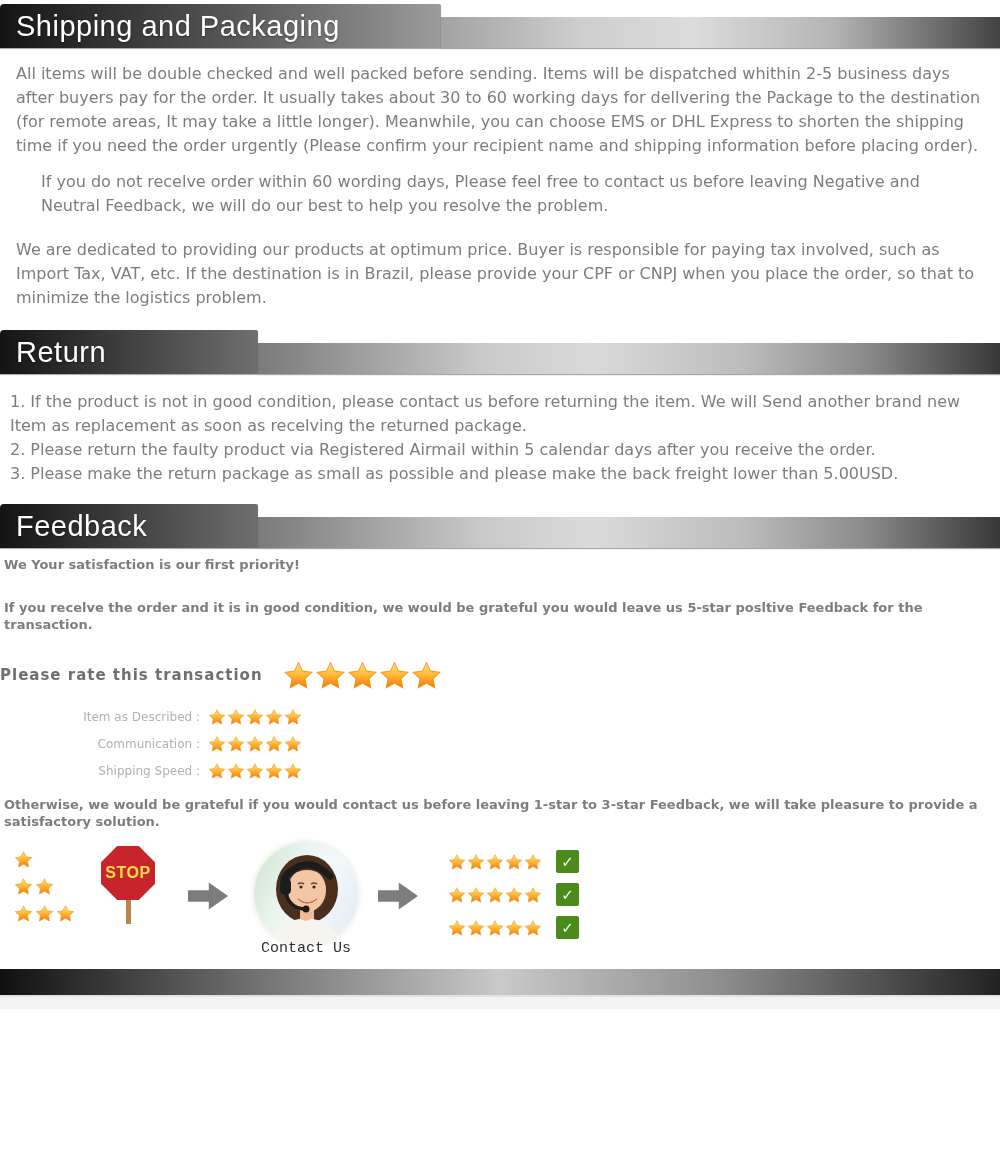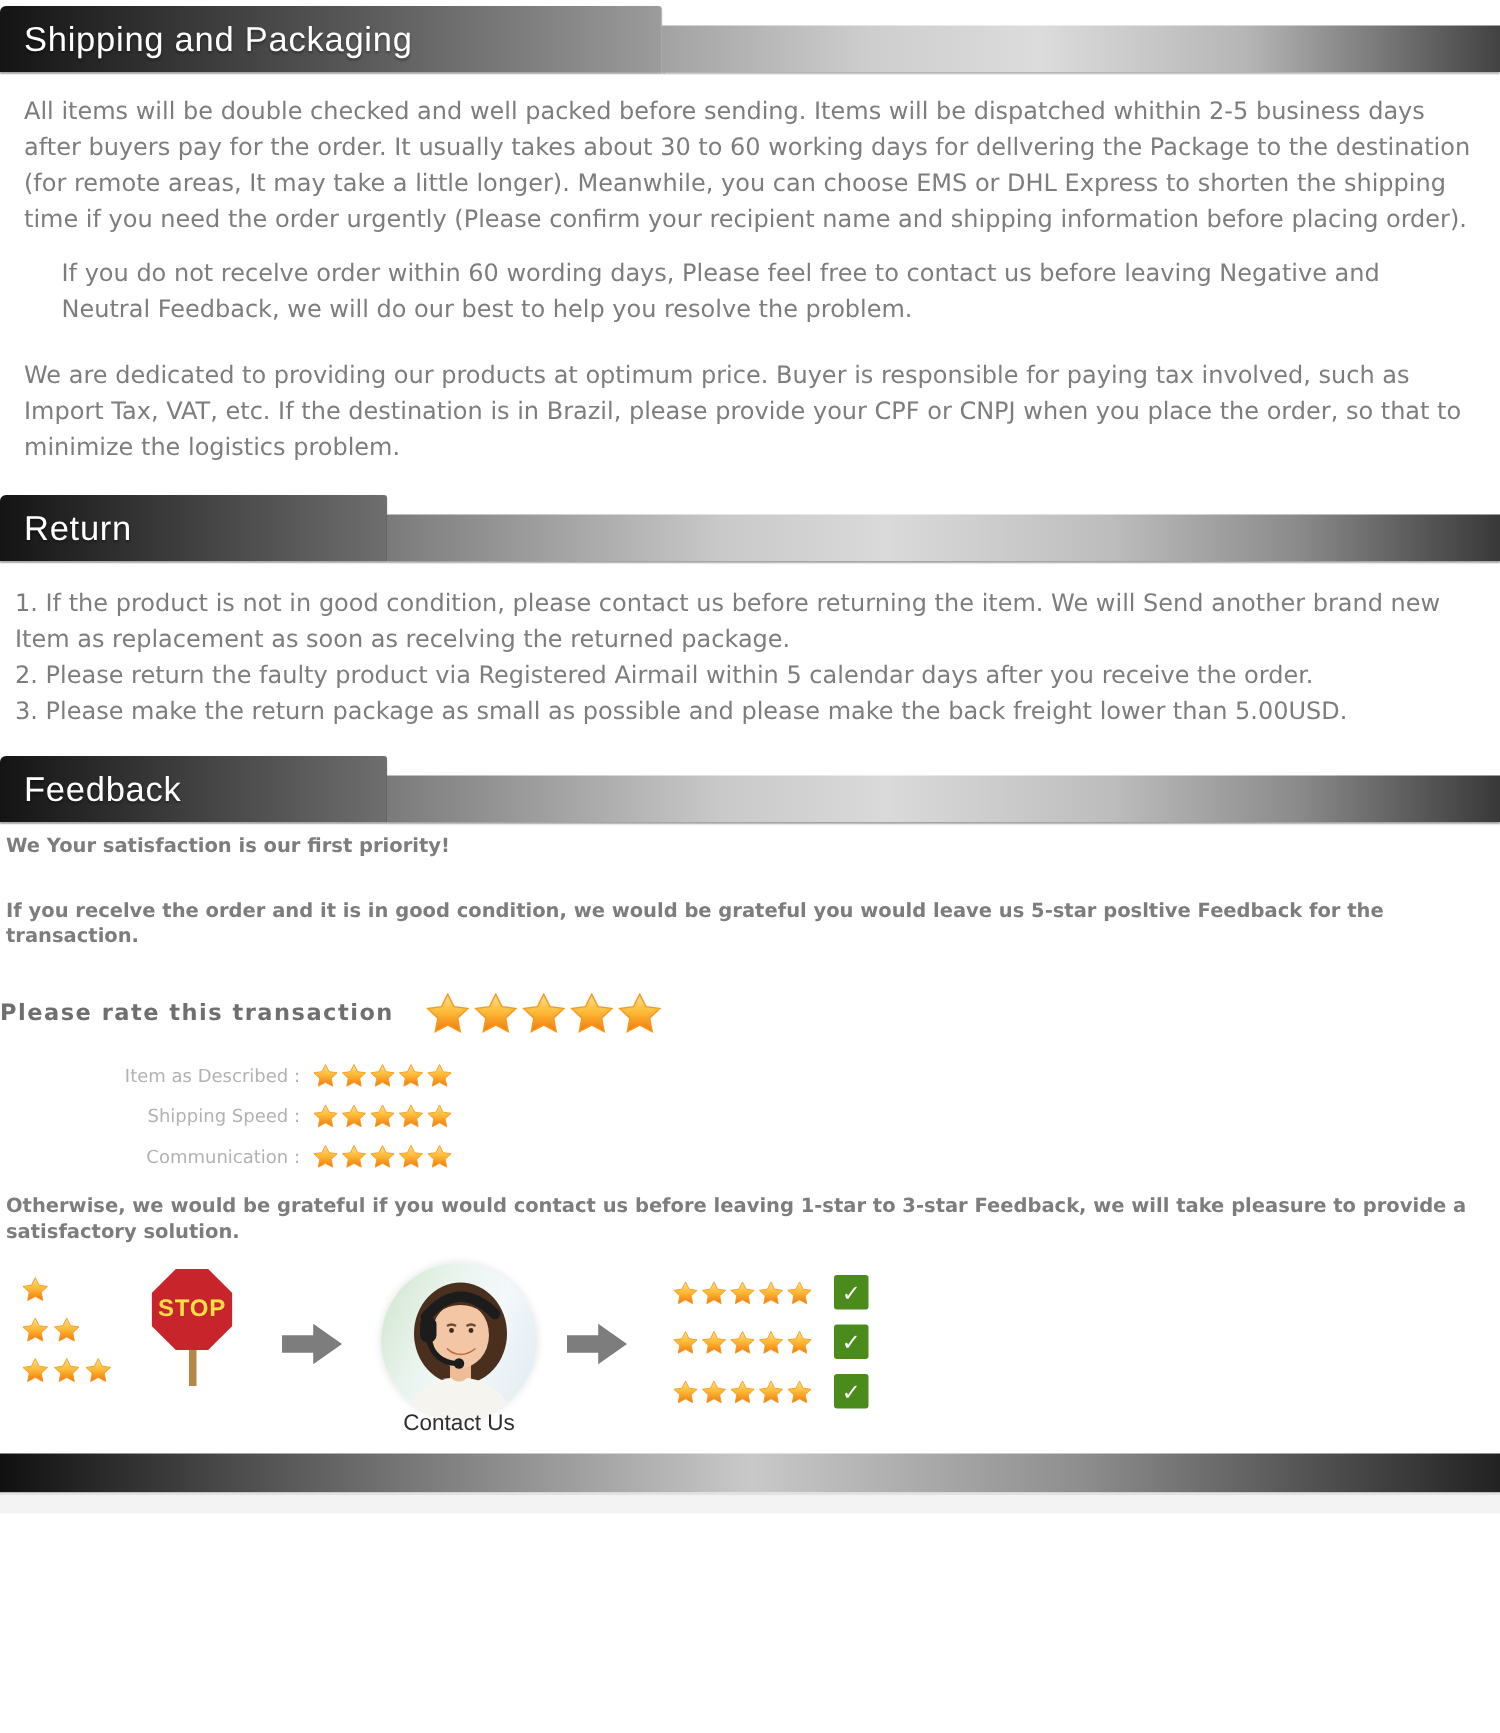--- a/index.html
+++ b/index.html
@@ -23,21 +23,21 @@
     background:linear-gradient(90deg,#141414 0%,#5a5a5a 55%,#9c9c9c 100%);
   }
   .bar-strip{
     position:absolute;left:258px;right:0;top:13px;bottom:0;
     background:linear-gradient(90deg,#7a7a7a 0%,#c9c9c9 30%,#dadada 45%,#bdbdbd 65%,#8a8a8a 82%,#383838 100%);
     box-shadow:0 1px 1px rgba(0,0,0,.35);
   }
   .bar-strip.from-wide{left:441px;background:linear-gradient(90deg,#a2a2a2 0%,#cecece 25%,#dcdcdc 45%,#b5b5b5 70%,#424242 100%);}
   .bar-title{
     color:#ffffff;font-family:"Liberation Sans", sans-serif;
-    font-size:23px;font-weight:400;letter-spacing:.5px;
+    font-size:29px;font-weight:400;letter-spacing:.5px;
     text-shadow:0 1px 2px rgba(0,0,0,.4);white-space:nowrap;
   }
 
   
   .para{
     color:var(--text-gray,#7d7d7d);font-size:16px;line-height:24px;
     margin:0;padding:0 18px 0 16px;font-weight:500;
   }
   .p1{margin-top:14px;}
   .p2{margin-top:12px;padding-left:41px;}
@@ -82,21 +82,21 @@
     clip-path:polygon(0 32%,52% 32%,52% 8%,100% 50%,52% 92%,52% 68%,0 68%);
   }
   .arrow1{margin-left:32px;}
   .arrow2{margin-left:12px;}
   .contact{margin-left:18px;width:120px;display:flex;flex-direction:column;align-items:center;}
   .contact-circle{
     width:104px;height:104px;border-radius:50%;overflow:hidden;
     background:linear-gradient(115deg,#cde4cb 0%,#eaf4ee 35%,#f3f8fb 60%,#dfeaf1 100%);
     box-shadow:0 0 6px rgba(0,0,0,.12);
   }
-  .contact-label{margin-top:-6px;font-family:Liberation Sans, sans-serif;font-size:15px;color:#2f2f2f;}
+  .contact-label{margin-top:-6px;font-family:Liberation Mono, monospace;font-size:15px;color:#2f2f2f;}
   .good-ratings{margin-left:30px;margin-top:8px;display:flex;flex-direction:column;gap:10px;}
   .good-row{display:flex;align-items:center;}
   .check-box{
     width:23px;height:23px;margin-left:14px;border-radius:2px;
     background:var(--check-green,#4a8b1c);color:#fff;font-size:15px;font-weight:bold;
     display:flex;align-items:center;justify-content:center;
     font-family:"DejaVu Sans",sans-serif;
   }
 
   
@@ -191,41 +191,41 @@
           </svg>
           <svg viewBox="0 0 24 24" width="18" height="18">
             <path d="M12 2.2 L15.2 8.6 L22.3 9.6 L17.1 14.5 L18.4 21.5 L12 18.1 L5.6 21.5 L6.9 14.5 L1.7 9.6 L8.8 8.6 Z" fill="url(#sg)" stroke="#f59a23" stroke-width="0.8"></path>
           </svg>
           <svg viewBox="0 0 24 24" width="18" height="18">
             <path d="M12 2.2 L15.2 8.6 L22.3 9.6 L17.1 14.5 L18.4 21.5 L12 18.1 L5.6 21.5 L6.9 14.5 L1.7 9.6 L8.8 8.6 Z" fill="url(#sg)" stroke="#f59a23" stroke-width="0.8"></path>
           </svg>
         </span>
     </div>
     <div class="rating-row">
+      <span class="rating-label">Communication :</span>
+      <span class="stars">
+          <svg viewBox="0 0 24 24" width="18" height="18">
+            <path d="M12 2.2 L15.2 8.6 L22.3 9.6 L17.1 14.5 L18.4 21.5 L12 18.1 L5.6 21.5 L6.9 14.5 L1.7 9.6 L8.8 8.6 Z" fill="url(#sg)" stroke="#f59a23" stroke-width="0.8"></path>
+          </svg>
+          <svg viewBox="0 0 24 24" width="18" height="18">
+            <path d="M12 2.2 L15.2 8.6 L22.3 9.6 L17.1 14.5 L18.4 21.5 L12 18.1 L5.6 21.5 L6.9 14.5 L1.7 9.6 L8.8 8.6 Z" fill="url(#sg)" stroke="#f59a23" stroke-width="0.8"></path>
+          </svg>
+          <svg viewBox="0 0 24 24" width="18" height="18">
+            <path d="M12 2.2 L15.2 8.6 L22.3 9.6 L17.1 14.5 L18.4 21.5 L12 18.1 L5.6 21.5 L6.9 14.5 L1.7 9.6 L8.8 8.6 Z" fill="url(#sg)" stroke="#f59a23" stroke-width="0.8"></path>
+          </svg>
+          <svg viewBox="0 0 24 24" width="18" height="18">
+            <path d="M12 2.2 L15.2 8.6 L22.3 9.6 L17.1 14.5 L18.4 21.5 L12 18.1 L5.6 21.5 L6.9 14.5 L1.7 9.6 L8.8 8.6 Z" fill="url(#sg)" stroke="#f59a23" stroke-width="0.8"></path>
+          </svg>
+          <svg viewBox="0 0 24 24" width="18" height="18">
+            <path d="M12 2.2 L15.2 8.6 L22.3 9.6 L17.1 14.5 L18.4 21.5 L12 18.1 L5.6 21.5 L6.9 14.5 L1.7 9.6 L8.8 8.6 Z" fill="url(#sg)" stroke="#f59a23" stroke-width="0.8"></path>
+          </svg>
+        </span>
+    </div>
+    <div class="rating-row">
       <span class="rating-label">Shipping Speed :</span>
-      <span class="stars">
-          <svg viewBox="0 0 24 24" width="18" height="18">
-            <path d="M12 2.2 L15.2 8.6 L22.3 9.6 L17.1 14.5 L18.4 21.5 L12 18.1 L5.6 21.5 L6.9 14.5 L1.7 9.6 L8.8 8.6 Z" fill="url(#sg)" stroke="#f59a23" stroke-width="0.8"></path>
-          </svg>
-          <svg viewBox="0 0 24 24" width="18" height="18">
-            <path d="M12 2.2 L15.2 8.6 L22.3 9.6 L17.1 14.5 L18.4 21.5 L12 18.1 L5.6 21.5 L6.9 14.5 L1.7 9.6 L8.8 8.6 Z" fill="url(#sg)" stroke="#f59a23" stroke-width="0.8"></path>
-          </svg>
-          <svg viewBox="0 0 24 24" width="18" height="18">
-            <path d="M12 2.2 L15.2 8.6 L22.3 9.6 L17.1 14.5 L18.4 21.5 L12 18.1 L5.6 21.5 L6.9 14.5 L1.7 9.6 L8.8 8.6 Z" fill="url(#sg)" stroke="#f59a23" stroke-width="0.8"></path>
-          </svg>
-          <svg viewBox="0 0 24 24" width="18" height="18">
-            <path d="M12 2.2 L15.2 8.6 L22.3 9.6 L17.1 14.5 L18.4 21.5 L12 18.1 L5.6 21.5 L6.9 14.5 L1.7 9.6 L8.8 8.6 Z" fill="url(#sg)" stroke="#f59a23" stroke-width="0.8"></path>
-          </svg>
-          <svg viewBox="0 0 24 24" width="18" height="18">
-            <path d="M12 2.2 L15.2 8.6 L22.3 9.6 L17.1 14.5 L18.4 21.5 L12 18.1 L5.6 21.5 L6.9 14.5 L1.7 9.6 L8.8 8.6 Z" fill="url(#sg)" stroke="#f59a23" stroke-width="0.8"></path>
-          </svg>
-        </span>
-    </div>
-    <div class="rating-row">
-      <span class="rating-label">Communication :</span>
       <span class="stars">
           <svg viewBox="0 0 24 24" width="18" height="18">
             <path d="M12 2.2 L15.2 8.6 L22.3 9.6 L17.1 14.5 L18.4 21.5 L12 18.1 L5.6 21.5 L6.9 14.5 L1.7 9.6 L8.8 8.6 Z" fill="url(#sg)" stroke="#f59a23" stroke-width="0.8"></path>
           </svg>
           <svg viewBox="0 0 24 24" width="18" height="18">
             <path d="M12 2.2 L15.2 8.6 L22.3 9.6 L17.1 14.5 L18.4 21.5 L12 18.1 L5.6 21.5 L6.9 14.5 L1.7 9.6 L8.8 8.6 Z" fill="url(#sg)" stroke="#f59a23" stroke-width="0.8"></path>
           </svg>
           <svg viewBox="0 0 24 24" width="18" height="18">
             <path d="M12 2.2 L15.2 8.6 L22.3 9.6 L17.1 14.5 L18.4 21.5 L12 18.1 L5.6 21.5 L6.9 14.5 L1.7 9.6 L8.8 8.6 Z" fill="url(#sg)" stroke="#f59a23" stroke-width="0.8"></path>
           </svg>

